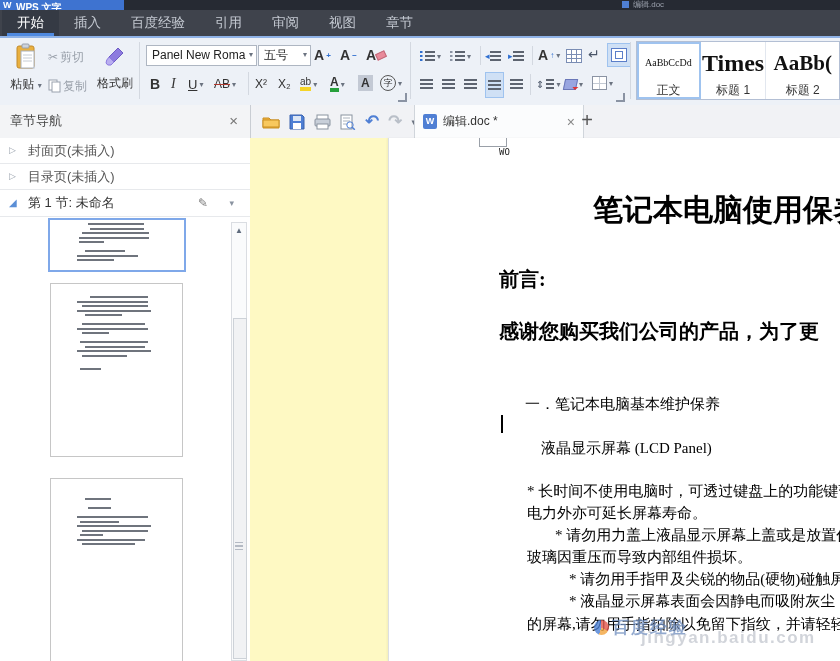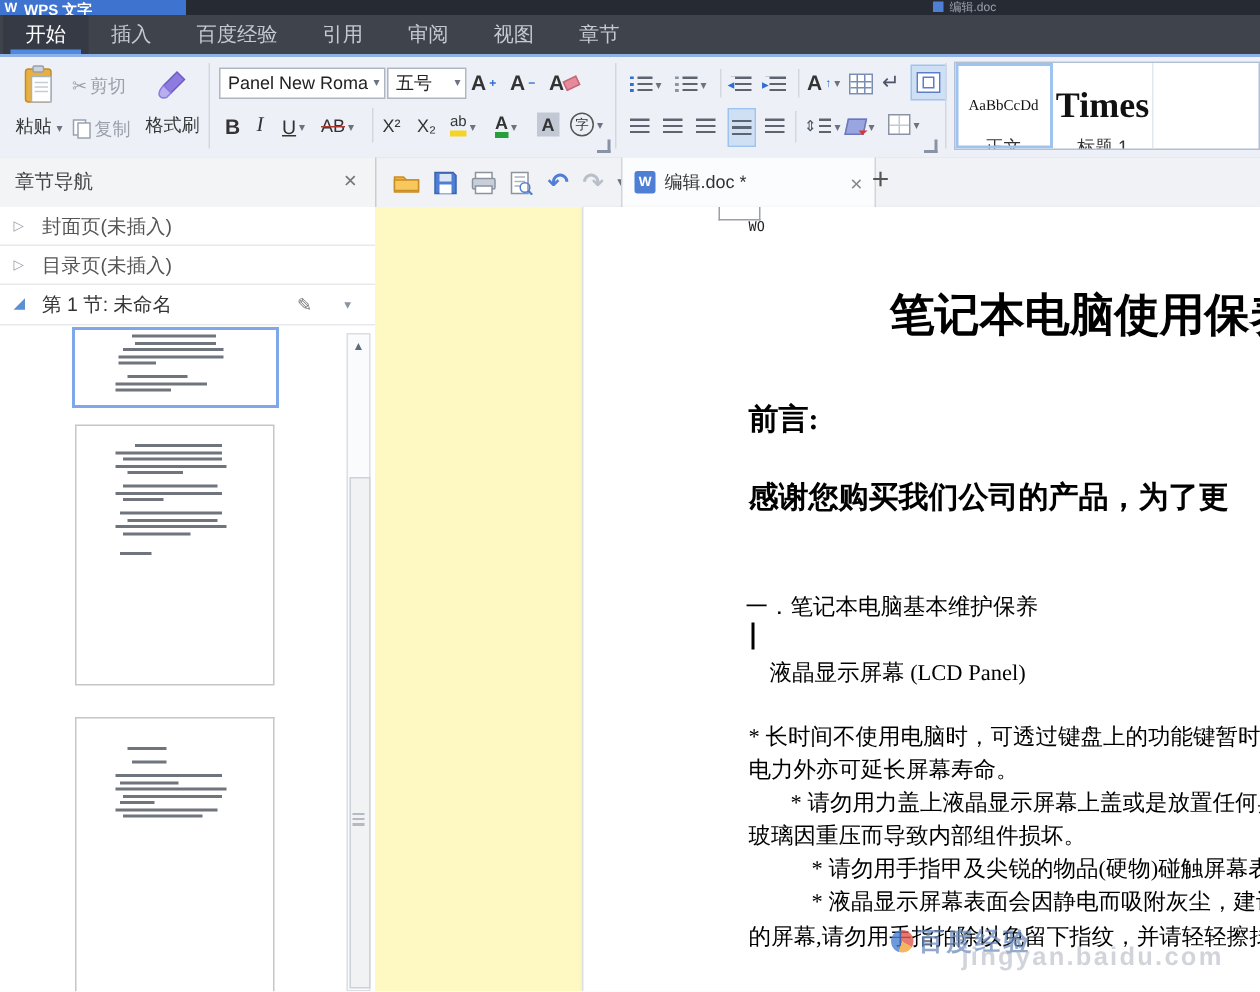--- a/index.html
+++ b/index.html
@@ -76,21 +76,21 @@
   .ic-border{display:inline-block;width:13px;height:12px;border:1px solid #8a93a3;background-color:#fff;background-repeat:no-repeat;
       background-image:linear-gradient(#c3cad4 0 0),linear-gradient(#c3cad4 0 0);
       background-size:1px 100%,100% 1px;background-position:50% 0,0 50%;}
   .ic-fill{display:inline-block;width:11px;height:9px;background:#98a5e0;border:1px solid #6a77b8;
       transform:skewX(-12deg);position:relative;}
   .ic-fill::after{content:"";position:absolute;right:-3px;bottom:-4px;border:3px solid transparent;border-top-color:#d33;}
   .on{background:#cfe0f5;outline:1px solid #9fc3ef;}
 
   .stylebox{position:absolute;left:636px;top:3px;right:0;bottom:5px;background:#fff;
             border:1px solid #b3bfd4;display:flex;overflow:hidden;}
-  .style-item{width:64px;border-right:1px solid #e2e7ef;text-align:center;position:relative;padding-top:12px;}
+  .style-item{width:64px;border-right:1px solid #e2e7ef;text-align:center;position:relative;padding-top:4px;}
   .style-item.sel{outline:2px solid #9fc3ef;outline-offset:-2px;}
   .sprev{display:block;font-family:"Liberation Serif","DejaVu Serif",serif;color:#111;line-height:34px;height:34px;white-space:nowrap;overflow:hidden;}
   .sprev.small{font-size:10px;}
   .sprev.big{font-size:24px;font-weight:bold;}
   .sprev.mid{font-size:21px;font-weight:bold;}
   .slabel{display:block;font-size:12px;color:#333;margin-top:2px;}
 
   
   .toolstrip{position:absolute;left:0;top:105px;width:840px;height:33px;background:#f1f2f5;border-bottom:1px solid #c9cdd3;}
   .panel-hd{position:absolute;left:0;top:0;width:250px;height:33px;background:#f3f4f6;border-right:1px solid #c9cdd3;}
@@ -127,21 +127,21 @@
   .sb-track{position:absolute;left:231px;top:84px;width:16px;bottom:0;background:#fafbfc;border:1px solid #dadde2;box-sizing:border-box;}
   .sb-up{position:absolute;left:231px;top:85px;width:16px;height:15px;text-align:center;font-size:8px;color:#5f6b7d;line-height:15px;}
   .sb-thumb{position:absolute;left:233px;top:180px;width:12px;bottom:2px;background:#f1f2f4;border:1px solid #cdd2d8;}
   .sb-grip{position:absolute;left:235px;top:404px;width:8px;height:9px;
       background:repeating-linear-gradient(to bottom,#b4bac4 0 1.5px,transparent 1.5px 3.5px);}
 
   .workspace{position:absolute;left:250px;top:0;right:0;bottom:0;background:#fef9c3;}
   .page{position:absolute;left:138px;top:0;width:452px;height:523px;background:#fff;
         border-left:1px solid #dcdfe3;box-shadow:-1px 0 2px rgba(0,0,0,.05);
         font-family:"Liberation Serif","DejaVu Serif",serif;color:#000;}
-  .page .ln{position:absolute;white-space:nowrap;font-size:15px;}
+  .page .ln{position:absolute;white-space:nowrap;font-size:15px;margin-left:28px;}
   .wo-box{position:absolute;left:90px;top:0;width:26px;height:8px;border:1px solid #9aa0a8;border-top:none;}
   .wo-text{position:absolute;left:110px;top:9px;font-family:"DejaVu Sans Mono",monospace;font-size:9px;color:#222;}
   .doc-title{position:absolute;left:204px;top:52px;font-size:30px;font-weight:bold;white-space:nowrap;}
   .p-preface{position:absolute;left:110px;top:128px;font-size:20px;font-weight:bold;}
   .p-thanks{position:absolute;left:110px;top:180px;font-size:20px;font-weight:bold;white-space:nowrap;}
   .cursor{position:absolute;left:112px;top:277px;width:2px;height:18px;background:#000;}
   .wm{position:absolute;left:205px;top:478px;display:flex;align-items:center;gap:3px;z-index:5;
       font-size:17px;font-weight:bold;letter-spacing:2px;color:rgba(110,140,190,.75);}
   .wm-logo{width:15px;height:15px;border-radius:50%;opacity:.8;
       background:conic-gradient(#e2574c 0 120deg,#f2a33c 120deg 200deg,#4a7fd4 200deg 360deg);}
@@ -334,20 +334,24 @@
     <div class="vsep" style="left:630px;"></div>
 
     <div class="stylebox">
       <div class="style-item sel">
         <span class="sprev small">AaBbCcDd</span>
         <span class="slabel">正文</span>
       </div>
       <div class="style-item" style="width:66px;">
         <span class="sprev big">Times</span>
         <span class="slabel">标题 1</span>
+      </div>
+      <div class="style-item" style="width:74px;border-right:none;">
+        <span class="sprev mid">AaBb(</span>
+        <span class="slabel">标题 2</span>
       </div>
     </div>
   </div>
 
   <div class="toolstrip">
     <div class="panel-hd">
       <span class="t">章节导航</span>
       <span class="x">×</span>
     </div>
     <div class="qat">

